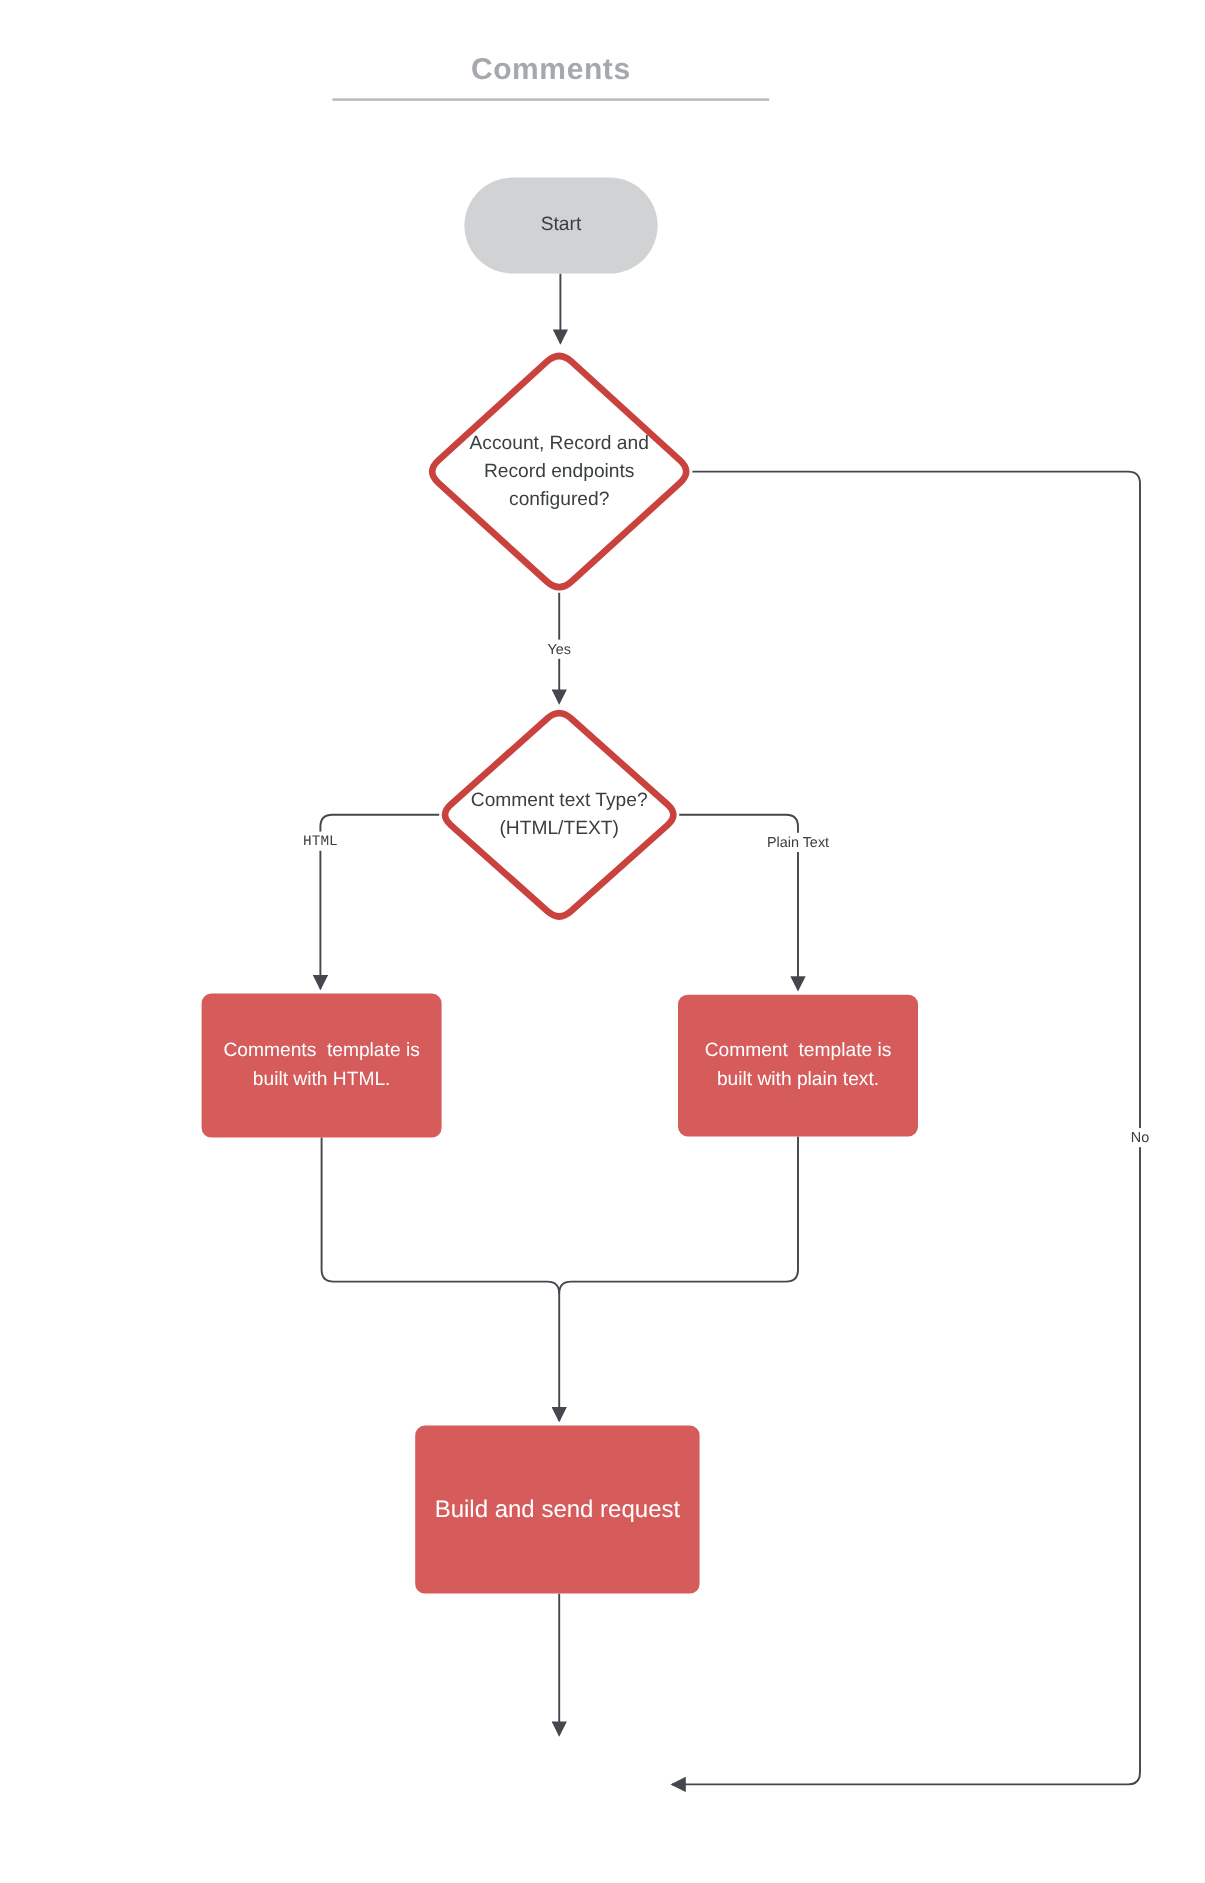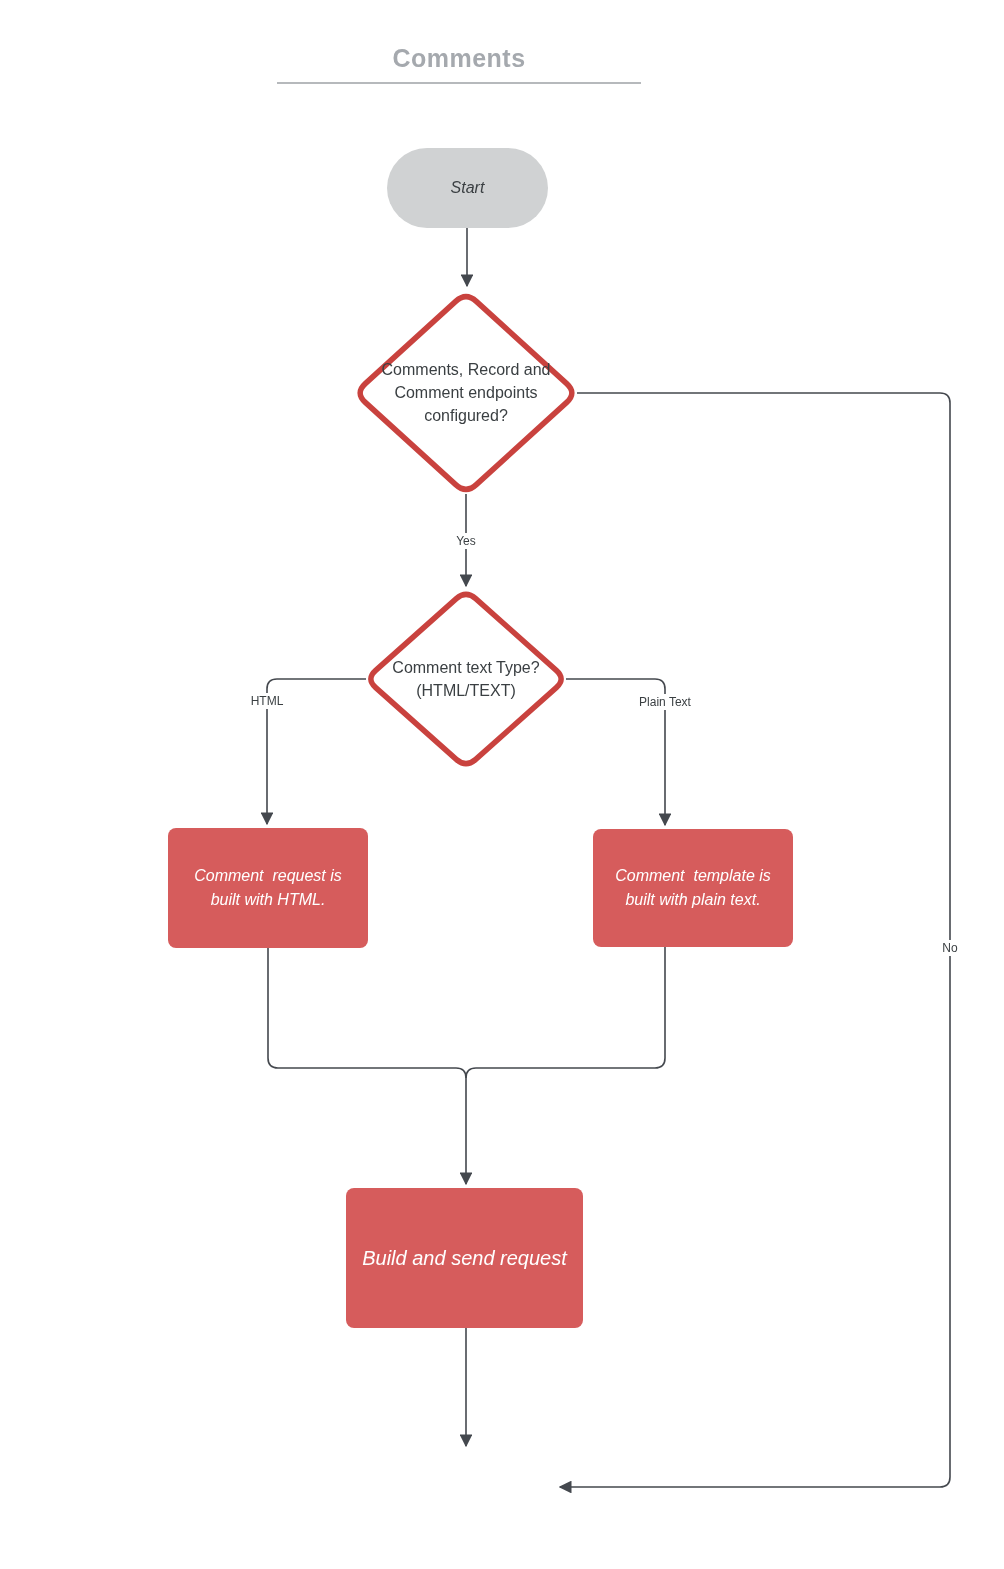--- a/index.html
+++ b/index.html
@@ -25,41 +25,40 @@
     position: absolute;
     left: 277px; top: 82px; width: 364px; height: 2px;
     background: var(--underline-gray, #b6b9bc);
   }
 
   .node {
     position: absolute;
     display: flex; align-items: center; justify-content: center;
     text-align: center;
     box-sizing: border-box;
-    font-style: italic;
   }
   .terminal {
     background: var(--terminal-fill, #d0d2d3);
     color: var(--text-dark, #3a3f42);
     border-radius: 40px;
     font-size: 16px;
   }
   .process {
     background: var(--process-fill, #d65c5c);
     color: var(--text-white, #ffffff);
     border-radius: 8px;
     font-size: 16px;
     line-height: 1.5;
     padding: 10px 12px;
     white-space: pre-wrap;
   }
   .node-start { left: 387px; top: 148px; width: 161px; height: 80px; }
   .node-end   { left: 376px; top: 1450px; width: 180px; height: 78px; }
   .node-html  { left: 168px; top: 828px;  width: 200px; height: 120px; }
-  .node-plain { left: 565px; top: 829px;  width: 200px; height: 118px; margin-left: 28px; }
+  .node-plain { left: 565px; top: 829px;  width: 200px; height: 118px; }
   .node-build { left: 346px; top: 1188px; width: 237px; height: 140px; font-size: 20px; }
 
   .diamond-label {
     position: absolute;
     width: 195px;
     transform: translate(-50%, -50%);
     text-align: center;
     font-size: 16px;
     line-height: 1.44;
     color: var(--text-dark, #3a3f42);
@@ -70,21 +69,21 @@
   .edge-label {
     position: absolute;
     transform: translate(-50%, -50%);
     background: #ffffff;
     padding: 1px 5px;
     font-size: 12px;
     color: var(--text-dark, #3a3f42);
     white-space: nowrap;
   }
   .lbl-yes   { left: 466px; top: 541px; }
-  .lbl-html  { left: 267px; top: 701px; }
+  .lbl-html  { left: 267px; top: 701px; font-family: Liberation Mono, monospace; }
   .lbl-plain { left: 665px; top: 702px; }
   .lbl-no    { left: 950px; top: 948px; }
 
   .connector {
     fill: none;
     stroke: var(--line-color, #44484e);
     stroke-width: 1.6;
   }
   .diamond-shape {
     fill: #ffffff;
@@ -133,25 +132,25 @@
              L 375.7 687.6 Q 366 679 375.7 670.4 Z"></path>
   </svg>
 
   <div class="title">Comments</div>
   <div class="title-underline"></div>
 
   <div class="node terminal node-start">
     <span>Start</span>
   </div>
 
-  <div class="diamond-label d1-label">Comments, Record and Comment endpoints configured?</div>
+  <div class="diamond-label d1-label">Account, Record and Record endpoints configured?</div>
   <div class="diamond-label d2-label">Comment text Type? (HTML/TEXT)</div>
 
   <div class="node process node-html">
-    <span>Comment  request is built with HTML.</span>
+    <span>Comments  template is built with HTML.</span>
   </div>
   <div class="node process node-plain">
     <span>Comment  template is built with plain text.</span>
   </div>
   <div class="node process node-build">
     <span>Build and send request</span>
   </div>
 
   <div class="edge-label lbl-yes">Yes</div>
   <div class="edge-label lbl-no">No</div>

